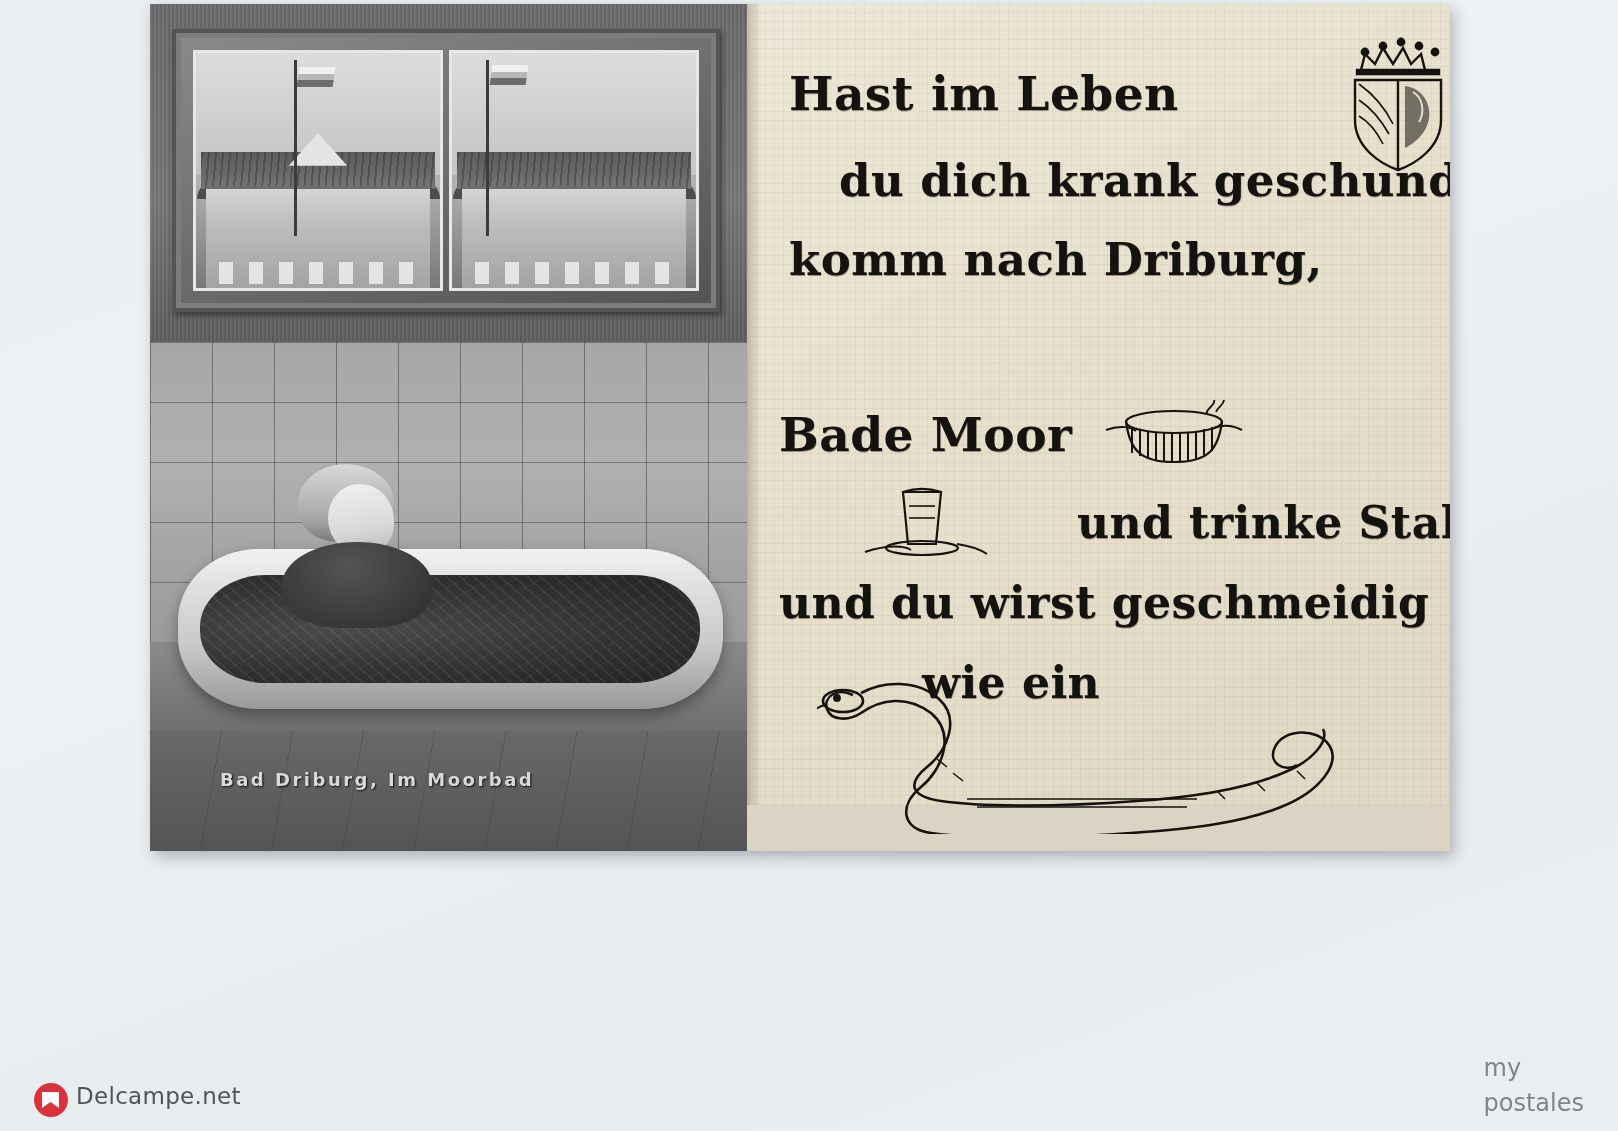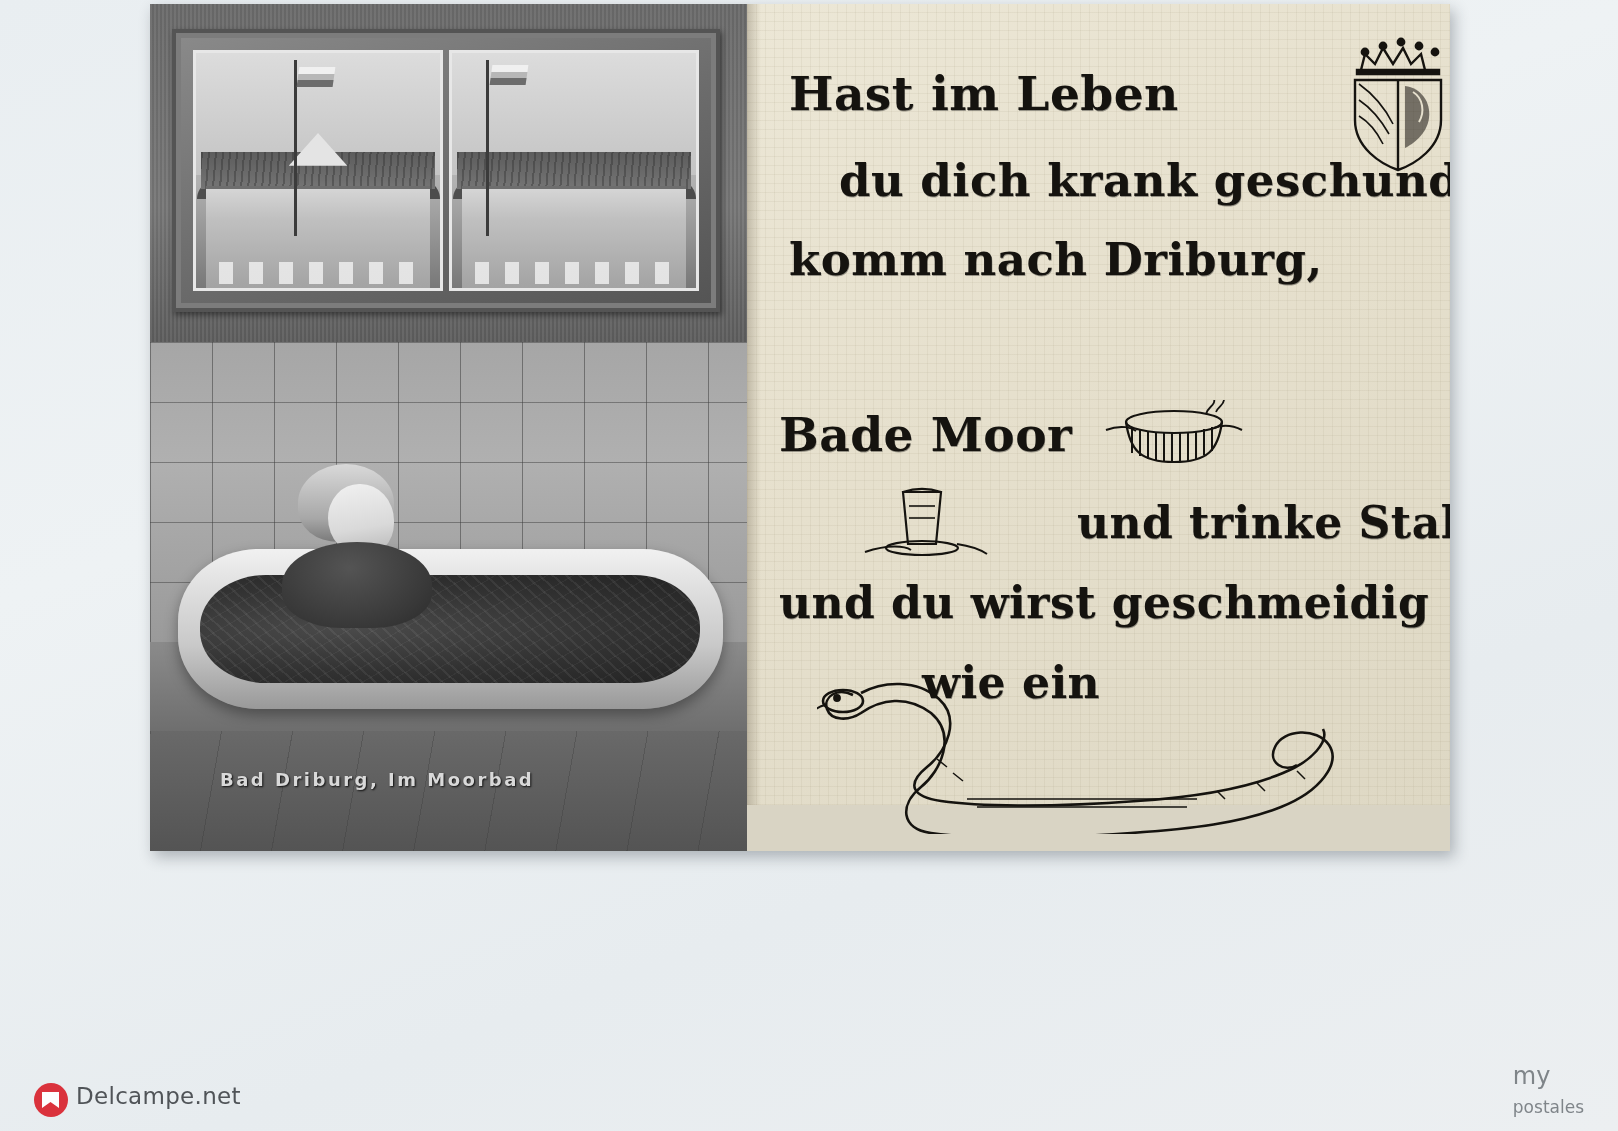--- a/index.html
+++ b/index.html
@@ -313,21 +313,21 @@
     bottom: 14px;
     display: flex;
     align-items: baseline;
     gap: 7px;
     font-family: "DejaVu Sans", sans-serif;
     color: #6d7378;
     opacity: 0.85;
     flex-direction: column;
   }
   #postales-my { font-size: 24px; }
-  #postales-word { font-size: 17px; }
+  #postales-word { font-size: 24px; }
 </style>
 </head>
 <body>
 
 <div id="scan-background"></div>
 
 <div id="postcard">
 
   <div id="photo-half">
     <div id="bath-room"></div>

